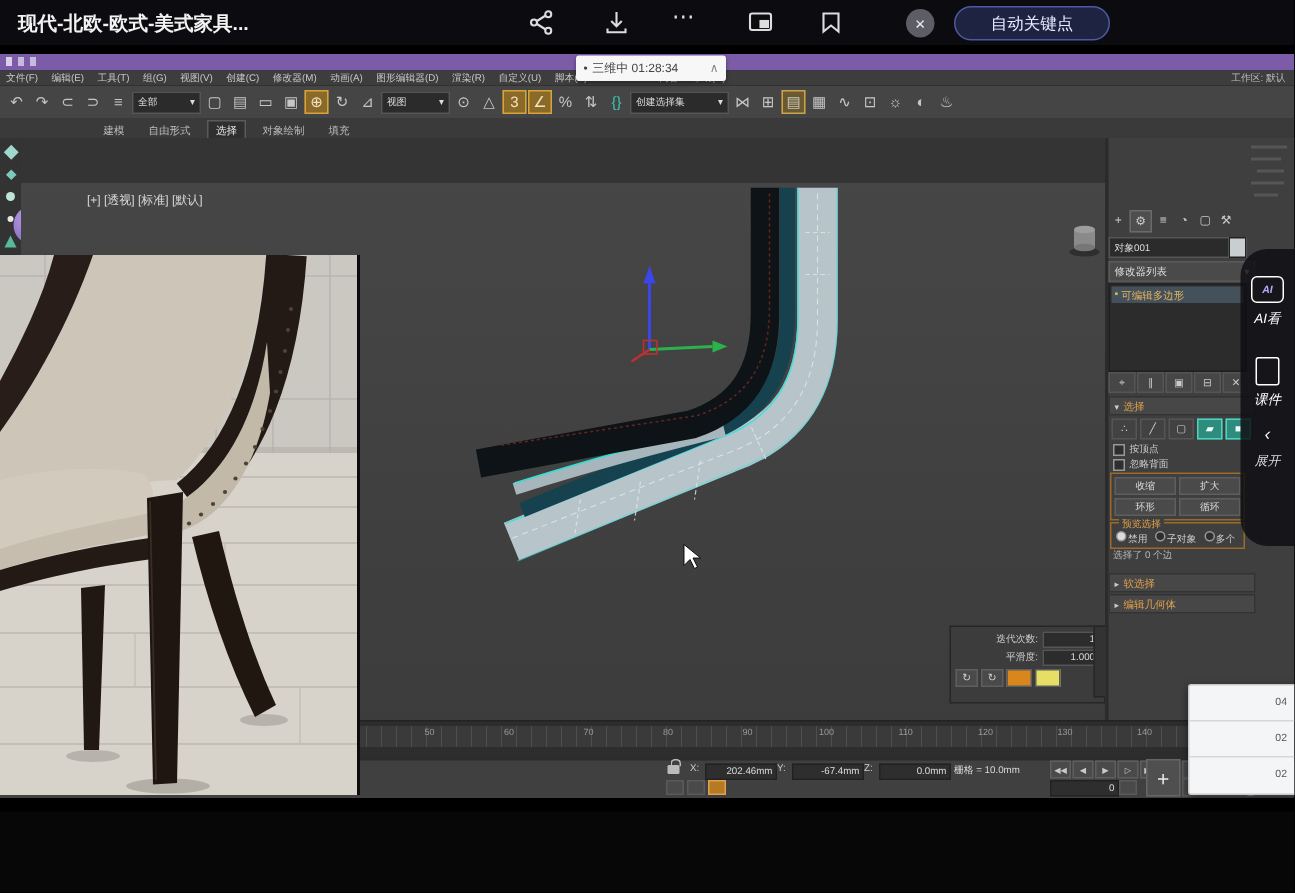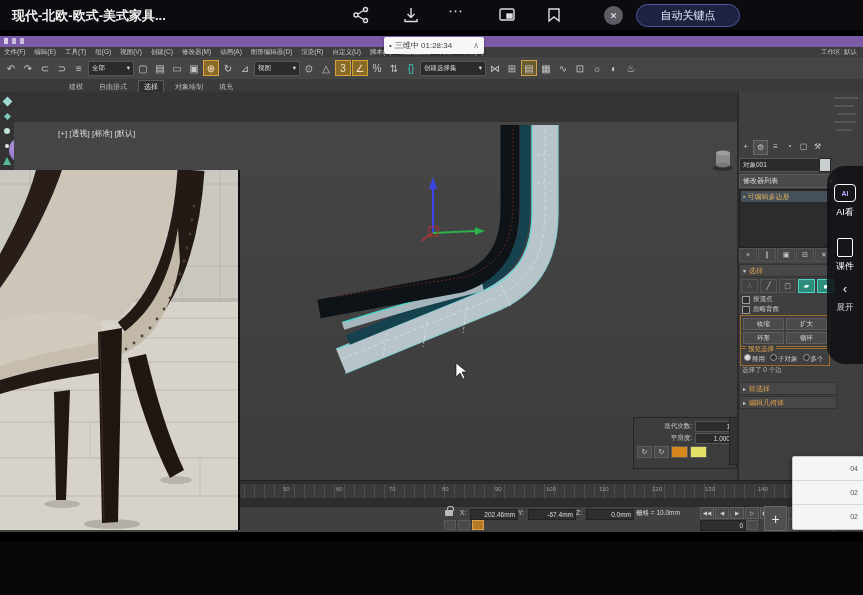--- a/index.html
+++ b/index.html
@@ -115,21 +115,21 @@
                  border:1.5px solid #bbb;border-bottom:none;border-radius:3px 3px 0 0;}
   .mini{width:10px;height:8px;background:#4a4a4a;border:1px solid #5a5a5a;}
   .mini.key{background:#b57b24;border-color:#e0a14c;}
   
   #wdrop{left:792px;top:456px;width:71px;height:72px;background:#f4f5f7;border:1px solid #c9c9c9;
          border-radius:2px;box-shadow:0 2px 6px rgba(0,0,0,.5);z-index:30;}
   .wrow{height:23px;border-bottom:1px solid #d7d7d7;display:flex;align-items:center;justify-content:flex-end;
         padding-right:6px;font-size:7px;color:#555;}
   
   #sideov{left:827px;top:166px;width:36px;height:198px;background:rgba(15,15,20,.85);
-          border-radius:18px 0 0 18px;z-index:25;color:#fff;}
+          border-radius:18px 0 0 18px;z-index:25;color:#fff;font-style:italic;}
   .ovic-ai{position:absolute;left:7px;top:18px;width:20px;height:16px;border:1.5px solid #fff;border-radius:4px;
            display:flex;align-items:center;justify-content:center;font-size:7px;font-weight:bold;color:#b9a6ff;}
   .ovlab{position:absolute;width:36px;text-align:center;font-size:9px;color:#fff;}
   .ovic-doc{position:absolute;left:10px;top:72px;width:14px;height:17px;border:1.5px solid #fff;border-radius:2px;}
   .ovchev{position:absolute;width:36px;text-align:center;top:116px;font-size:12px;color:#fff;}
   
   #pbar{left:0;top:541px;width:863px;height:54px;background:#070708;}
   .tooltip{left:384px;top:37px;width:90px;height:17px;background:#f7f7f7;border-radius:2px;z-index:15;
            display:flex;align-items:center;gap:3px;padding:0 5px;font-size:8px;color:#444;
            box-shadow:0 1px 3px rgba(0,0,0,.4);}

